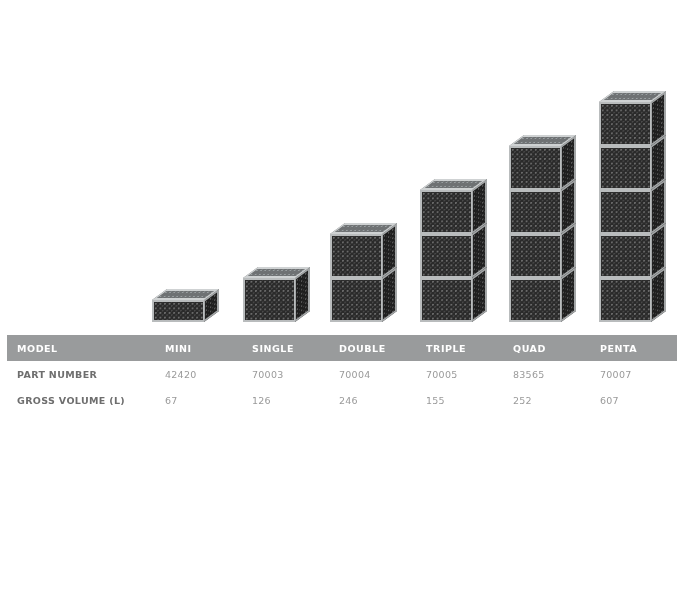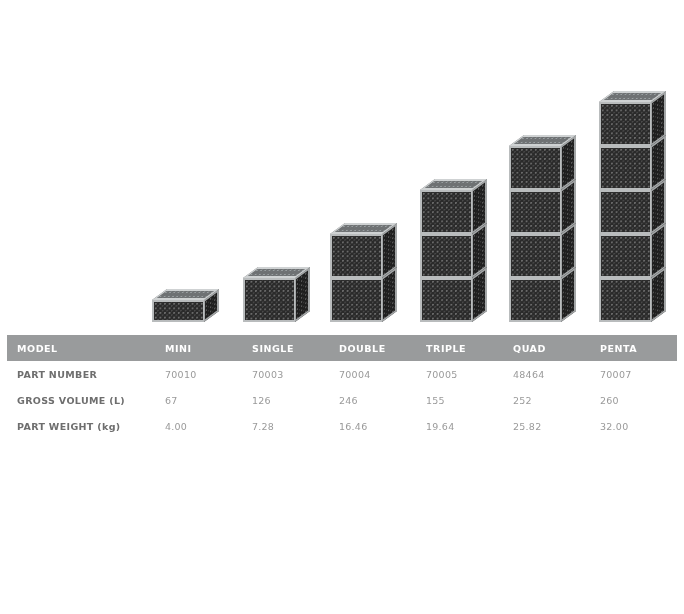--- a/index.html
+++ b/index.html
@@ -190,39 +190,30 @@
       <th class="col-data">SINGLE</th>
       <th class="col-data">DOUBLE</th>
       <th class="col-data">TRIPLE</th>
       <th class="col-data">QUAD</th>
       <th class="col-data">PENTA</th>
     </tr>
   </thead>
   <tbody id="spec-body">
       <tr class="row-odd">
         <th class="rowlabel col-label">PART NUMBER</th>
-        <td class="cellval col-data">70010</td>
+        <td class="cellval col-data">42420</td>
         <td class="cellval col-data">70003</td>
         <td class="cellval col-data">70004</td>
         <td class="cellval col-data">70005</td>
-        <td class="cellval col-data">48464</td>
+        <td class="cellval col-data">83565</td>
         <td class="cellval col-data">70007</td>
       </tr>
       <tr class="row-odd">
         <th class="rowlabel col-label">GROSS VOLUME (L)</th>
         <td class="cellval col-data">67</td>
         <td class="cellval col-data">126</td>
         <td class="cellval col-data">246</td>
         <td class="cellval col-data">155</td>
         <td class="cellval col-data">252</td>
-        <td class="cellval col-data">260</td>
-      </tr>
-      <tr class="row-odd">
-        <th class="rowlabel col-label">PART WEIGHT (kg)</th>
-        <td class="cellval col-data">4.00</td>
-        <td class="cellval col-data">7.28</td>
-        <td class="cellval col-data">16.46</td>
-        <td class="cellval col-data">19.64</td>
-        <td class="cellval col-data">25.82</td>
-        <td class="cellval col-data">32.00</td>
+        <td class="cellval col-data">607</td>
       </tr>
     </tbody>
 </table>
 
 </body></html>

